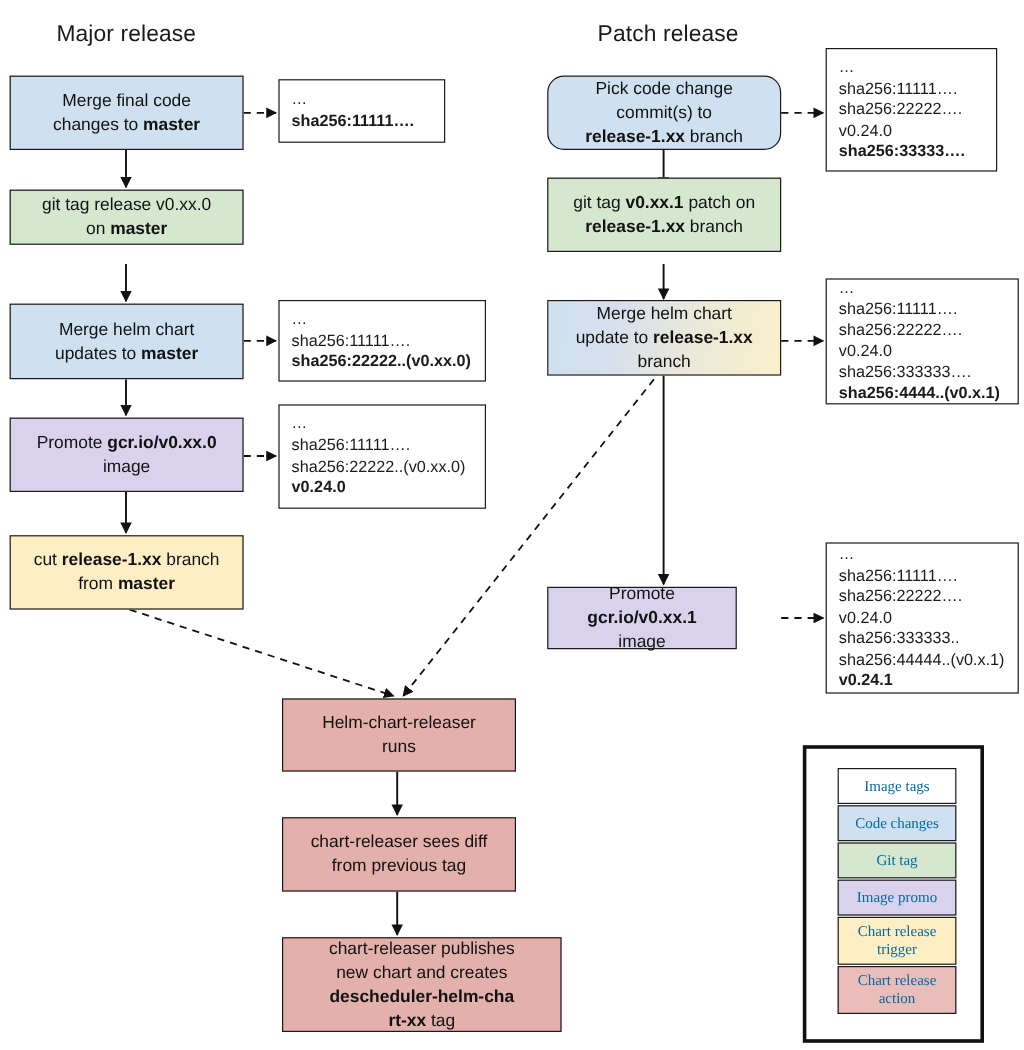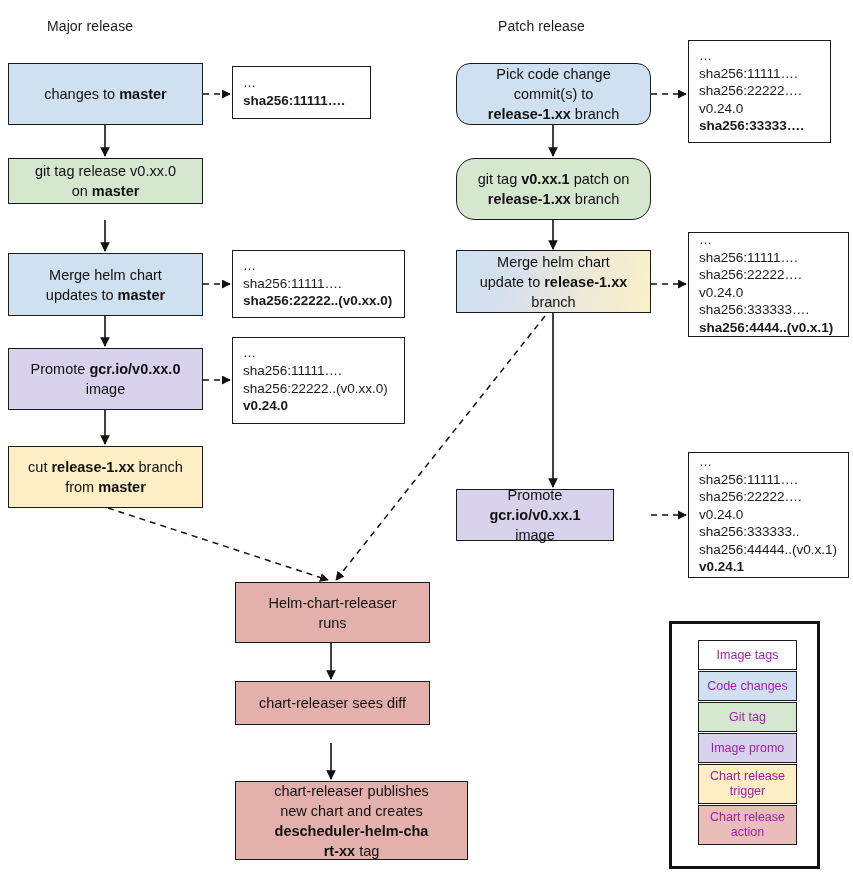--- a/index.html
+++ b/index.html
@@ -13,21 +13,21 @@
   }
   #canvas {
     position: relative;
     width: 853px;
     height: 875px;
     background: #ffffff;
     overflow: hidden;
   }
   .col-title {
     position: absolute;
-    font-size: 14px;
+    font-size: 19px;
     color: #1a1a1a;
     white-space: nowrap;
     letter-spacing: 0.1px;
   }
   .node {
     position: absolute;
     box-sizing: border-box;
     border: 1.3px solid #1a1a1a;
     display: flex;
     align-items: center;
@@ -80,27 +80,28 @@
     position: absolute;
     left: 26px; top: 16px;
     width: 99px;
   }
   .legend-item {
     box-sizing: border-box;
     border: 1.3px solid #1a1a1a;
     font-size: 12.5px;
     line-height: 15px;
     text-align: center;
-    color: #a21caf;
+    color: #0369a1;
     padding: 4px 2px;
     margin-bottom: 1px;
     min-height: 30px;
     display: flex;
     align-items: center;
     justify-content: center;
+    font-family: Liberation Serif, serif;
   }
 </style>
 </head>
 <body>
 
 <div id="canvas">
 
   <div class="col-title" style="left:47px; top:18px;">Major release</div>
   <div class="col-title" style="left:498px; top:18px;">Patch release</div>
 
@@ -131,20 +132,21 @@
       <path d="M651,94 L686,94"></path>
       <path d="M651,284 L686,284"></path>
       <path d="M651,515 L686,515"></path>
       <path d="M108,508 L328,580"></path>
       <path d="M545,316 L336,580"></path>
     </g>
   </svg>
 
   <div class="node n-code" style="left:8px; top:63px; width:195px; height:62px;">
     <span class="txt">
+        <div><span>Merge final code</span></div>
         <div><span>changes to </span><span class="b">master</span></div>
       </span>
   </div>
 
   <div class="node n-git" style="left:8px; top:158px; width:195px; height:46px;">
     <span class="txt">
         <div><span>git tag release v0.xx.0</span></div>
         <div><span>on </span><span class="b">master</span></div>
       </span>
   </div>
@@ -171,21 +173,21 @@
   </div>
 
   <div class="node n-code" style="left:456px; top:63px; width:195px; height:62px;border-radius:14px;">
     <span class="txt">
         <div><span>Pick code change</span></div>
         <div><span>commit(s) to</span></div>
         <div><span class="b">release-1.xx</span><span> branch</span></div>
       </span>
   </div>
 
-  <div class="node n-git" style="left:456px; top:158px; width:195px; height:62px;border-radius:19px;">
+  <div class="node n-git" style="left:456px; top:148px; width:195px; height:62px;">
     <span class="txt">
         <div><span>git tag </span><span class="b">v0.xx.1</span><span> patch on</span></div>
         <div><span class="b">release-1.xx</span><span> branch</span></div>
       </span>
   </div>
 
   <div class="node n-mixed" style="left:456px; top:250px; width:195px; height:63px;">
     <span class="txt">
         <div><span>Merge helm chart</span></div>
         <div><span>update to </span><span class="b">release-1.xx</span></div>
@@ -200,23 +202,24 @@
       </span>
   </div>
 
   <div class="node n-action" style="left:235px; top:582px; width:195px; height:61px;">
     <span class="txt">
         <div><span>Helm-chart-releaser</span></div>
         <div><span>runs</span></div>
       </span>
   </div>
 
-  <div class="node n-action" style="left:235px; top:681px; width:195px; height:44px;">
+  <div class="node n-action" style="left:235px; top:681px; width:195px; height:62px;">
     <span class="txt">
         <div><span>chart-releaser sees diff</span></div>
+        <div><span>from previous tag</span></div>
       </span>
   </div>
 
   <div class="node n-action" style="left:235px; top:781px; width:233px; height:79px;">
     <span class="txt">
         <div><span>chart-releaser publishes</span></div>
         <div><span>new chart and creates</span></div>
         <div><span class="b">descheduler-helm-cha</span></div>
         <div><span class="b">rt-xx</span><span> tag</span></div>
       </span>

